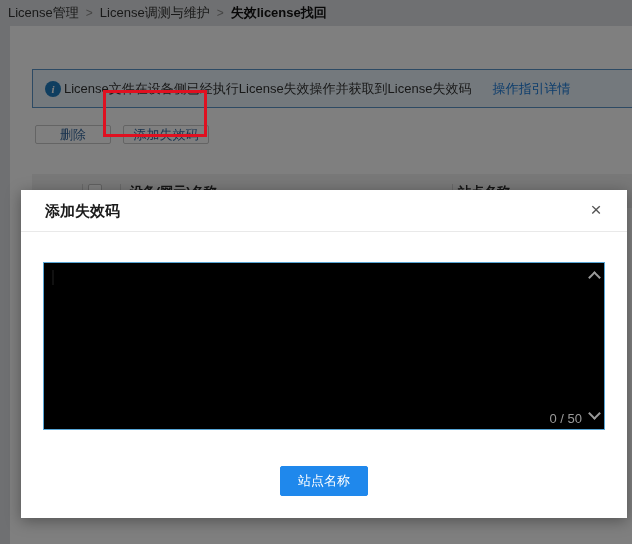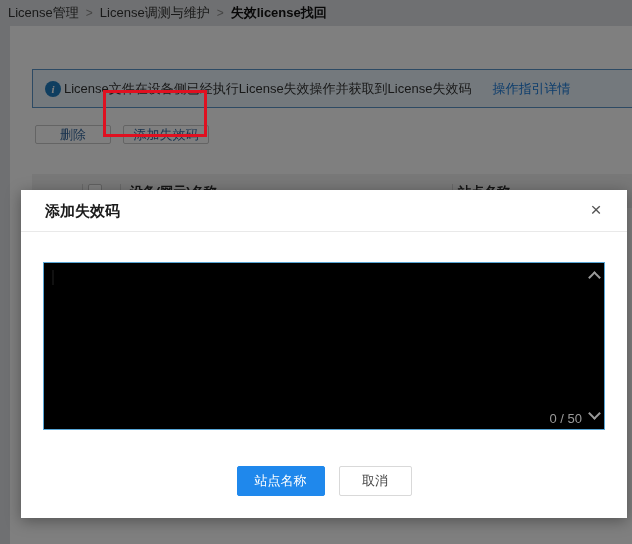--- a/index.html
+++ b/index.html
@@ -166,15 +166,14 @@
   <div class="ta-wrap">
     <textarea class="ta-input" placeholder="" style=""></textarea>
     <div class="caret"></div>
     <div class="scroll-arrow arrow-up"></div>
     <div class="scroll-arrow arrow-down"></div>
     <div class="counter">0 / 50</div>
   </div>
 
   <div class="modal-footer">
     <button class="btn-primary">站点名称</button>
-    <button class="btn-secondary">取消</button>
   </div>
 </div>
 
 </body></html>

